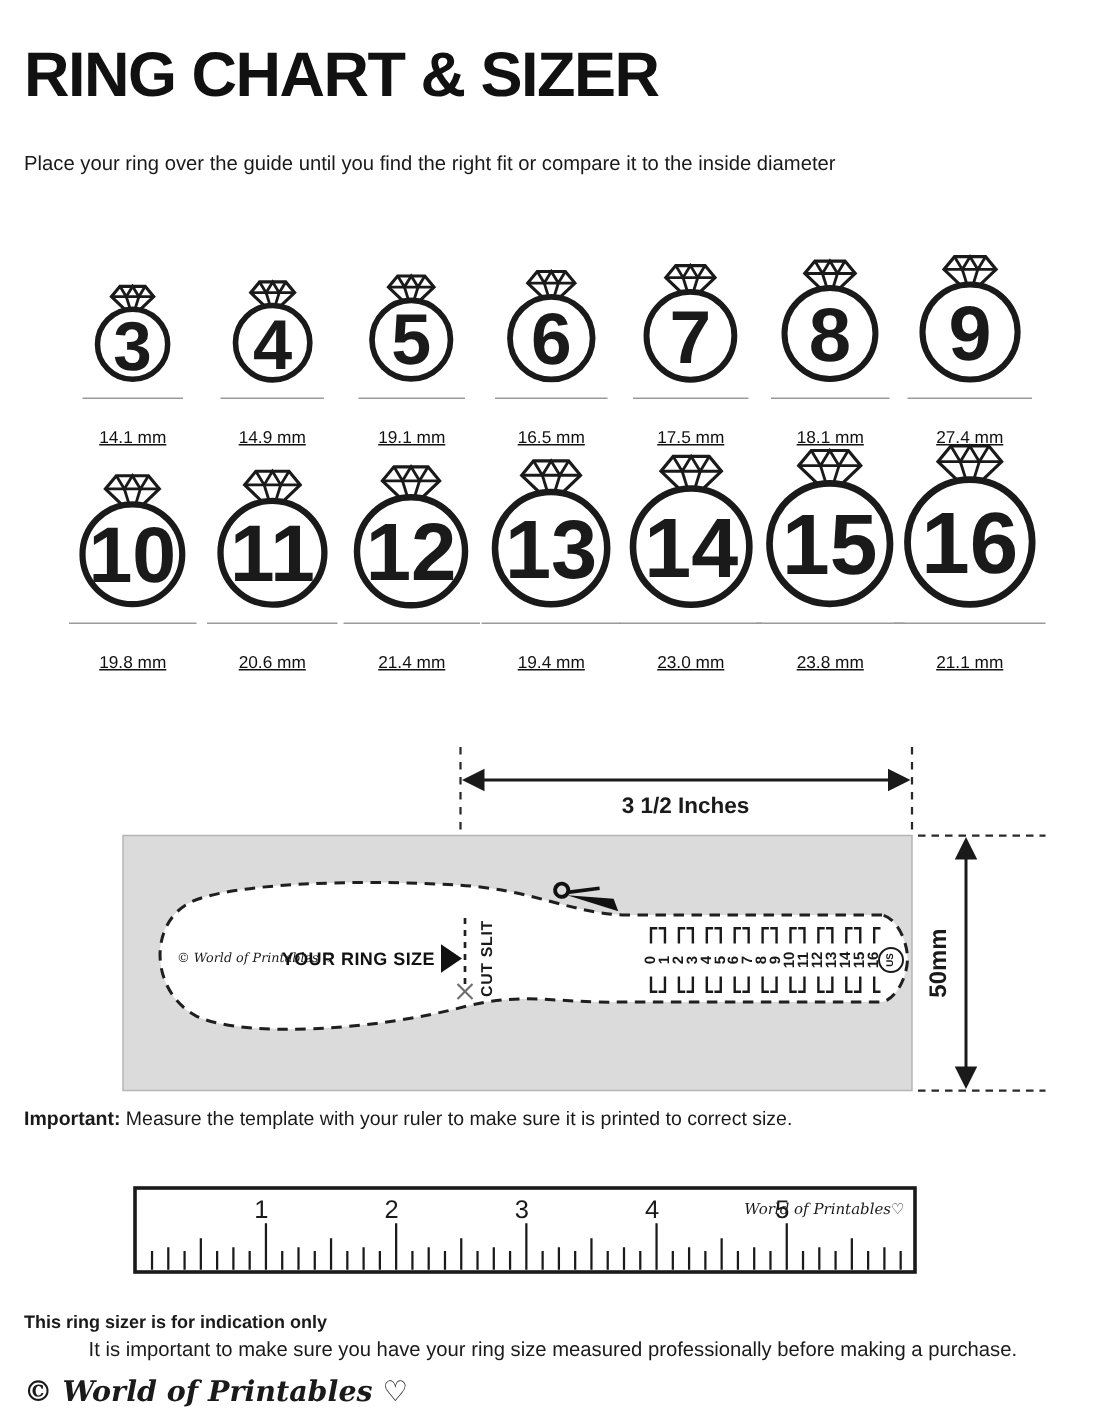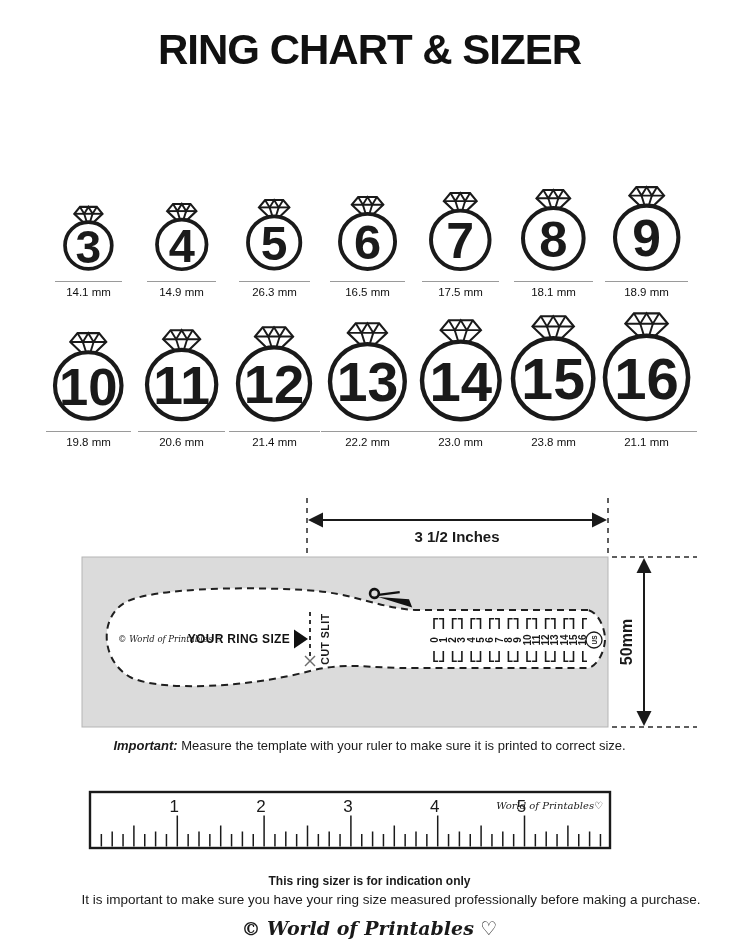--- a/index.html
+++ b/index.html
@@ -1,46 +1,47 @@
 <!DOCTYPE html>
 <html><head>
 <meta charset="utf-8">
 <style>
   html,body{margin:0;padding:0;background:#ffffff;}
   body{width:735px;height:951px;position:relative;font-family:"Liberation Sans",sans-serif;color:#1a1a1a;overflow:hidden;}
   .abs{position:absolute;}
-  .center{left:4px;right:0;text-align:center;}
+  .center{left:16px;right:0;text-align:left;}
   #page-title{top:26px;font-size:42px;font-weight:bold;letter-spacing:-1px;color:#111;}
   #intro{top:101px;}
   #intro .lead{font-size:14px;font-weight:bold;margin-bottom:3px;}
   #intro .sub{font-size:13.5px;}
   .ring-row{left:0;right:0;display:flex;justify-content:center;align-items:flex-end;}
   #ring-row-1{top:180px;height:118px;}
   #ring-row-2{top:308px;height:140px;}
   .ring-cell{width:93px;display:flex;flex-direction:column;align-items:center;justify-content:flex-end;}
   .ring-underline{height:1px;background:#9a9a9a;margin-top:7px;}
-  .ring-mm{font-size:11.5px;margin-top:4px;color:#111;}
+  .ring-mm{font-size:11.5px;margin-top:20px;color:#111;text-decoration:underline;}
   #sizer-svg{top:490px;left:0;}
   #important-line{top:738px;font-size:13px;}
-  #important-line b{font-weight:bold;font-style:italic;}
+  #important-line b{font-weight:bold;}
   #ruler-svg{top:782px;left:0;}
   #footer{top:874px;}
   #footer .f-head{font-size:12px;font-weight:bold;margin-bottom:4px;}
   #footer .f-text{font-size:13.5px;margin-bottom:10px;padding-left:43px;}
   .script{font-family:"DejaVu Serif",serif;font-style:italic;}
   #footer .f-brand{font-size:19px;font-weight:bold;}
   svg text{font-family:"Liberation Sans",sans-serif;}
   .script-svg{font-family:"DejaVu Serif",serif;font-style:italic;}
 </style>
 </head>
 <body>
 
 <div class="abs center" id="page-title">RING CHART &amp; SIZER</div>
 
 <div class="abs center" id="intro">
+  <div class="sub">Place your ring over the guide until you find the right fit or compare it to the inside diameter</div>
 </div>
 
 <div class="abs ring-row" id="ring-row-1">
     <div class="ring-cell">
       <svg width="58.786" height="69.90102048" viewBox="0 0 58.786 69.90102048">
         <g transform="translate(14.39794,2) scale(0.29990120000000003)">
           <path d="M22,3 L78,3 L97,26 L50,71 L3,26 Z" fill="none" stroke="#1a1a1a" stroke-width="2.1" vector-effect="non-scaling-stroke" stroke-linejoin="miter"></path>
           <path d="M3,26 L97,26" fill="none" stroke="#1a1a1a" stroke-width="1.9" vector-effect="non-scaling-stroke"></path>
           <path d="M22,3 L36,26 L50,3 L64,26 L78,3" fill="none" stroke="#1a1a1a" stroke-width="1.9" vector-effect="non-scaling-stroke"></path>
           <path d="M36,26 L50,71" fill="none" stroke="#1a1a1a" stroke-width="1.9" vector-effect="non-scaling-stroke"></path>
@@ -73,21 +74,21 @@
           <path d="M22,3 L78,3 L97,26 L50,71 L3,26 Z" fill="none" stroke="#1a1a1a" stroke-width="2.1" vector-effect="non-scaling-stroke" stroke-linejoin="miter"></path>
           <path d="M3,26 L97,26" fill="none" stroke="#1a1a1a" stroke-width="1.9" vector-effect="non-scaling-stroke"></path>
           <path d="M22,3 L36,26 L50,3 L64,26 L78,3" fill="none" stroke="#1a1a1a" stroke-width="1.9" vector-effect="non-scaling-stroke"></path>
           <path d="M36,26 L50,71" fill="none" stroke="#1a1a1a" stroke-width="1.9" vector-effect="non-scaling-stroke"></path>
           <path d="M64,26 L50,71" fill="none" stroke="#1a1a1a" stroke-width="1.9" vector-effect="non-scaling-stroke"></path>
         </g>
         <circle cx="32.161" cy="45.44788095999999" r="26.160999999999998" fill="#ffffff" stroke="#1a1a1a" stroke-width="3.80"></circle>
         <text x="32.161" y="46.44788095999999" text-anchor="middle" dominant-baseline="central" font-size="47.9" font-weight="bold" fill="#1a1a1a">5</text>
       </svg>
       <div class="ring-underline" style="width: 71.6059px;"></div>
-      <div class="ring-mm">26.3 mm</div>
+      <div class="ring-mm">19.1 mm</div>
     </div>
     <div class="ring-cell">
       <svg width="67.09" height="79.9628112" viewBox="0 0 67.09 79.9628112">
         <g transform="translate(16.8061,2) scale(0.334778)">
           <path d="M22,3 L78,3 L97,26 L50,71 L3,26 Z" fill="none" stroke="#1a1a1a" stroke-width="2.1" vector-effect="non-scaling-stroke" stroke-linejoin="miter"></path>
           <path d="M3,26 L97,26" fill="none" stroke="#1a1a1a" stroke-width="1.9" vector-effect="non-scaling-stroke"></path>
           <path d="M22,3 L36,26 L50,3 L64,26 L78,3" fill="none" stroke="#1a1a1a" stroke-width="1.9" vector-effect="non-scaling-stroke"></path>
           <path d="M36,26 L50,71" fill="none" stroke="#1a1a1a" stroke-width="1.9" vector-effect="non-scaling-stroke"></path>
           <path d="M64,26 L50,71" fill="none" stroke="#1a1a1a" stroke-width="1.9" vector-effect="non-scaling-stroke"></path>
         </g>
@@ -133,21 +134,21 @@
           <path d="M22,3 L78,3 L97,26 L50,71 L3,26 Z" fill="none" stroke="#1a1a1a" stroke-width="2.1" vector-effect="non-scaling-stroke" stroke-linejoin="miter"></path>
           <path d="M3,26 L97,26" fill="none" stroke="#1a1a1a" stroke-width="1.9" vector-effect="non-scaling-stroke"></path>
           <path d="M22,3 L36,26 L50,3 L64,26 L78,3" fill="none" stroke="#1a1a1a" stroke-width="1.9" vector-effect="non-scaling-stroke"></path>
           <path d="M36,26 L50,71" fill="none" stroke="#1a1a1a" stroke-width="1.9" vector-effect="non-scaling-stroke"></path>
           <path d="M64,26 L50,71" fill="none" stroke="#1a1a1a" stroke-width="1.9" vector-effect="non-scaling-stroke"></path>
         </g>
         <circle cx="37.696999999999996" cy="53.32760191999999" r="31.696999999999996" fill="#ffffff" stroke="#1a1a1a" stroke-width="4.07"></circle>
         <text x="37.696999999999996" y="54.32760191999999" text-anchor="middle" dominant-baseline="central" font-size="51.6" font-weight="bold" fill="#1a1a1a">9</text>
       </svg>
       <div class="ring-underline" style="width: 82.1243px;"></div>
-      <div class="ring-mm">18.9 mm</div>
+      <div class="ring-mm">27.4 mm</div>
     </div>
   </div>
 <div class="abs ring-row" id="ring-row-2">
     <div class="ring-cell">
       <svg width="78.508" height="93.79777343999999" viewBox="0 0 78.508 93.79777343999999">
         <g transform="translate(20.11732,2) scale(0.38273359999999995)">
           <path d="M22,3 L78,3 L97,26 L50,71 L3,26 Z" fill="none" stroke="#1a1a1a" stroke-width="2.1" vector-effect="non-scaling-stroke" stroke-linejoin="miter"></path>
           <path d="M3,26 L97,26" fill="none" stroke="#1a1a1a" stroke-width="1.9" vector-effect="non-scaling-stroke"></path>
           <path d="M22,3 L36,26 L50,3 L64,26 L78,3" fill="none" stroke="#1a1a1a" stroke-width="1.9" vector-effect="non-scaling-stroke"></path>
           <path d="M36,26 L50,71" fill="none" stroke="#1a1a1a" stroke-width="1.9" vector-effect="non-scaling-stroke"></path>
@@ -195,21 +196,21 @@
           <path d="M22,3 L78,3 L97,26 L50,71 L3,26 Z" fill="none" stroke="#1a1a1a" stroke-width="2.1" vector-effect="non-scaling-stroke" stroke-linejoin="miter"></path>
           <path d="M3,26 L97,26" fill="none" stroke="#1a1a1a" stroke-width="1.9" vector-effect="non-scaling-stroke"></path>
           <path d="M22,3 L36,26 L50,3 L64,26 L78,3" fill="none" stroke="#1a1a1a" stroke-width="1.9" vector-effect="non-scaling-stroke"></path>
           <path d="M36,26 L50,71" fill="none" stroke="#1a1a1a" stroke-width="1.9" vector-effect="non-scaling-stroke"></path>
           <path d="M64,26 L50,71" fill="none" stroke="#1a1a1a" stroke-width="1.9" vector-effect="non-scaling-stroke"></path>
         </g>
         <circle cx="43.406" cy="61.45356416" r="37.406" fill="#ffffff" stroke="#1a1a1a" stroke-width="4.34"></circle>
         <text x="43.406" y="62.45356416" text-anchor="middle" dominant-baseline="central" font-size="55.3" font-weight="bold" fill="#1a1a1a">13</text>
       </svg>
       <div class="ring-underline" style="width: 92.9714px;"></div>
-      <div class="ring-mm">22.2 mm</div>
+      <div class="ring-mm">19.4 mm</div>
     </div>
     <div class="ring-cell">
       <svg width="89.58" height="107.2134944" viewBox="0 0 89.58 107.2134944">
         <g transform="translate(23.3282,2) scale(0.429236)">
           <path d="M22,3 L78,3 L97,26 L50,71 L3,26 Z" fill="none" stroke="#1a1a1a" stroke-width="2.1" vector-effect="non-scaling-stroke" stroke-linejoin="miter"></path>
           <path d="M3,26 L97,26" fill="none" stroke="#1a1a1a" stroke-width="1.9" vector-effect="non-scaling-stroke"></path>
           <path d="M22,3 L36,26 L50,3 L64,26 L78,3" fill="none" stroke="#1a1a1a" stroke-width="1.9" vector-effect="non-scaling-stroke"></path>
           <path d="M36,26 L50,71" fill="none" stroke="#1a1a1a" stroke-width="1.9" vector-effect="non-scaling-stroke"></path>
           <path d="M64,26 L50,71" fill="none" stroke="#1a1a1a" stroke-width="1.9" vector-effect="non-scaling-stroke"></path>
         </g>

